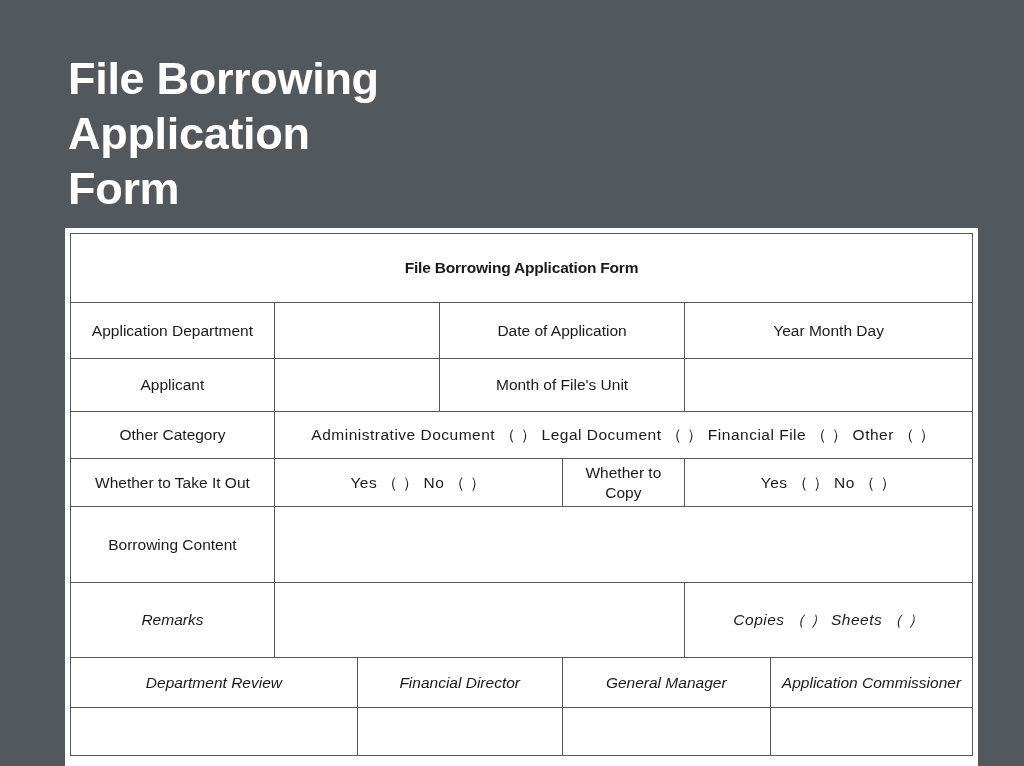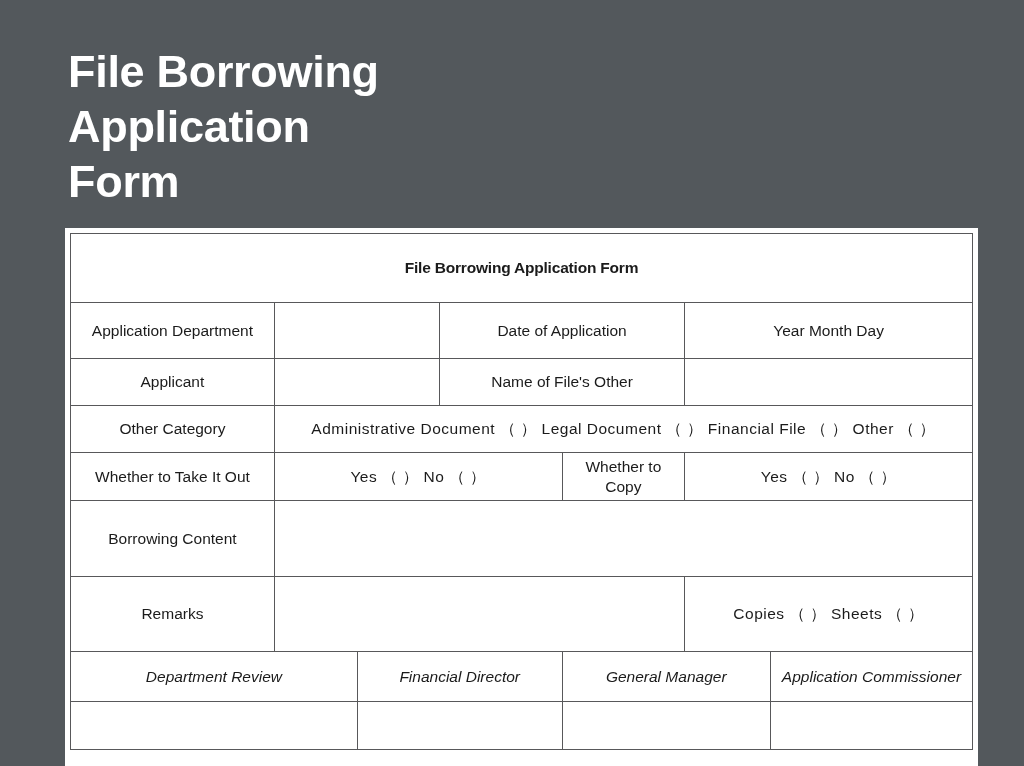--- a/index.html
+++ b/index.html
@@ -18,21 +18,21 @@
     position: relative;
     width: 1024px;
     height: 766px;
     background: #53585c;
   }
 
   
   .slide-title {
     position: absolute;
     left: 68px;
-    top: 45px;
+    top: 52px;
     width: 520px;
     color: #ffffff;
     font-size: 45px;
     font-weight: bold;
     line-height: 1.22;
     letter-spacing: -0.3px;
     white-space: pre-line;
   }
 
   
@@ -67,25 +67,25 @@
   }
 
   td.doc-title-cell {
     height: 69px;
     font-size: 26px;
     font-weight: bold;
     letter-spacing: -0.2px;
   }
 
   td.r-dept      { height: 56px; margin-top: 38px; }
-  td.r-applicant { height: 47px; }
+  td.r-applicant { height: 53px; }
   td.r-category  { height: 47px; }
   td.r-takeout   { height: 48px; }
   td.r-content   { height: 76px; }
-  td.r-remarks   { height: 75px; }
+  td.r-remarks   { height: 75px; font-style: italic; }
   td.r-sign      { height: 50px; font-style: italic; }
   td.r-signblank { height: 48px; }
 
   .blank { }
 
   .paren { letter-spacing: 0.5px; }
 </style>
 </head>
 <body>
 
@@ -115,21 +115,21 @@
       <tr>
         <td class="r-dept">Application Department</td>
         <td class="r-dept blank" colspan="2"></td>
         <td class="r-dept" colspan="2">Date of Application</td>
         <td class="r-dept" colspan="2">Year        Month        Day</td>
       </tr>
 
       <tr>
         <td class="r-applicant">Applicant</td>
         <td class="r-applicant blank" colspan="2"></td>
-        <td class="r-applicant" colspan="2">Name of File's Other</td>
+        <td class="r-applicant" colspan="2">Month of File's Unit</td>
         <td class="r-applicant blank" colspan="2"></td>
       </tr>
 
       <tr>
         <td class="r-category">Other Category</td>
         <td class="r-category paren" colspan="6">Administrative Document （    ）  Legal Document （    ）   Financial File （    ）  Other （    ）</td>
       </tr>
 
       <tr>
         <td class="r-takeout">Whether to Take It Out</td>

